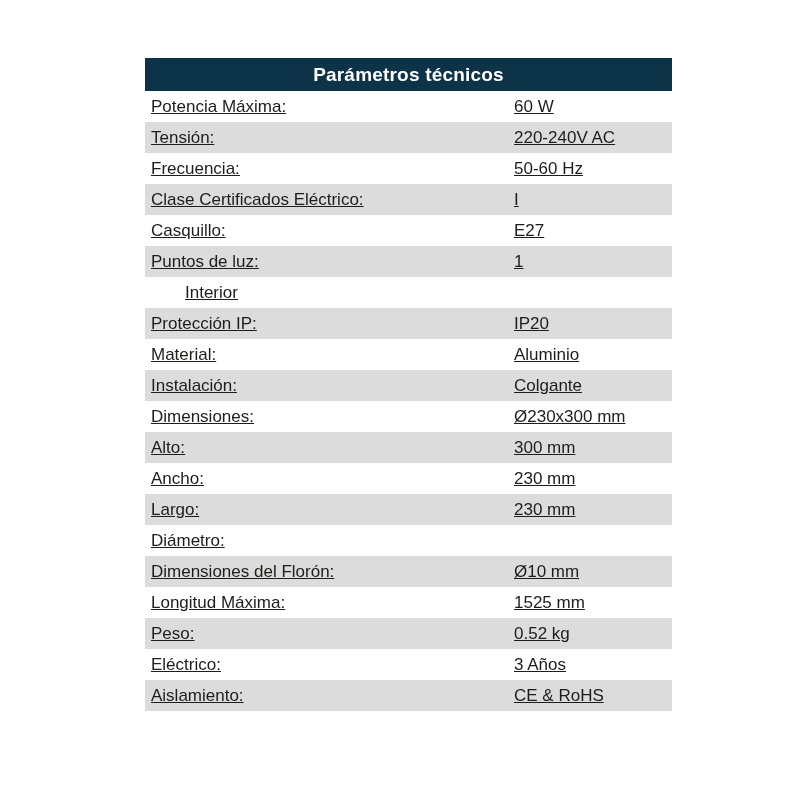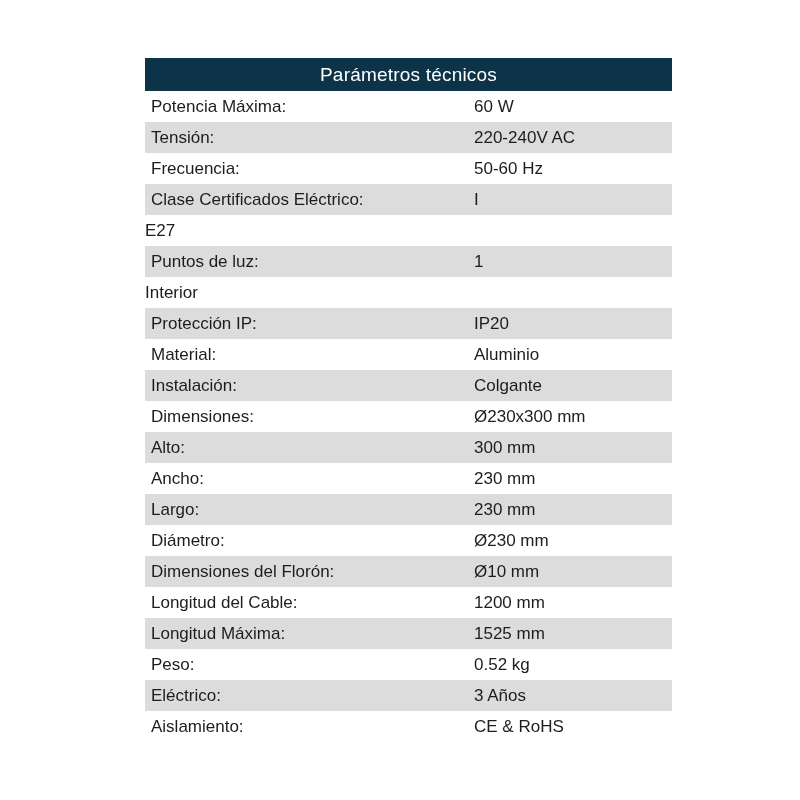--- a/index.html
+++ b/index.html
@@ -14,46 +14,48 @@
     position: absolute;
     left: 145px;
     top: 58px;
     width: 527px;
   }
   .spec-table-header {
     height: 33px;
     background: var(--header-bg, #0d3349);
     color: var(--header-fg, #ffffff);
     font-size: 19px;
-    font-weight: normal;
+    font-weight: bold;
     display: flex;
     align-items: center;
     justify-content: center;
     letter-spacing: 0.2px;
   }
   .spec-rows .spec-row {
     display: flex;
     align-items: center;
     height: 31px;
     font-size: 17px;
     color: var(--row-fg, #1d1d1b);
     background: var(--row-bg, #ffffff);
+    text-decoration: underline;
   }
   .spec-rows .spec-row:nth-child(even) {
     background: var(--row-alt-bg, #dcdcdc);
   }
   .spec-label {
     flex: 0 0 329px;
     padding-left: 6px;
     white-space: nowrap;
     overflow: hidden;
   }
   .spec-value {
     flex: 1 1 auto;
     white-space: nowrap;
+    margin-left: 40px;
   }
 </style>
 </head>
 <body style="background: rgb(255, 255, 255);">
 
 <div class="spec-table">
   <div class="spec-table-header">Parámetros técnicos</div>
   <div class="spec-rows" id="spec-rows">
       <div class="spec-row">
         <span class="spec-label">Potencia Máxima:</span>
@@ -65,20 +67,21 @@
       </div>
       <div class="spec-row">
         <span class="spec-label">Frecuencia:</span>
         <span class="spec-value">50-60 Hz</span>
       </div>
       <div class="spec-row">
         <span class="spec-label">Clase Certificados Eléctrico:</span>
         <span class="spec-value">I</span>
       </div>
       <div class="spec-row">
+        <span class="spec-label">Casquillo:</span>
         <span class="spec-value">E27</span>
       </div>
       <div class="spec-row">
         <span class="spec-label">Puntos de luz:</span>
         <span class="spec-value">1</span>
       </div>
       <div class="spec-row">
         <span class="spec-value">Interior</span>
       </div>
       <div class="spec-row">
@@ -104,29 +107,24 @@
       <div class="spec-row">
         <span class="spec-label">Ancho:</span>
         <span class="spec-value">230 mm</span>
       </div>
       <div class="spec-row">
         <span class="spec-label">Largo:</span>
         <span class="spec-value">230 mm</span>
       </div>
       <div class="spec-row">
         <span class="spec-label">Diámetro:</span>
-        <span class="spec-value">Ø230 mm</span>
       </div>
       <div class="spec-row">
         <span class="spec-label">Dimensiones del Florón:</span>
         <span class="spec-value">Ø10 mm</span>
-      </div>
-      <div class="spec-row">
-        <span class="spec-label">Longitud del Cable:</span>
-        <span class="spec-value">1200 mm</span>
       </div>
       <div class="spec-row">
         <span class="spec-label">Longitud Máxima:</span>
         <span class="spec-value">1525 mm</span>
       </div>
       <div class="spec-row">
         <span class="spec-label">Peso:</span>
         <span class="spec-value">0.52 kg</span>
       </div>
       <div class="spec-row">

